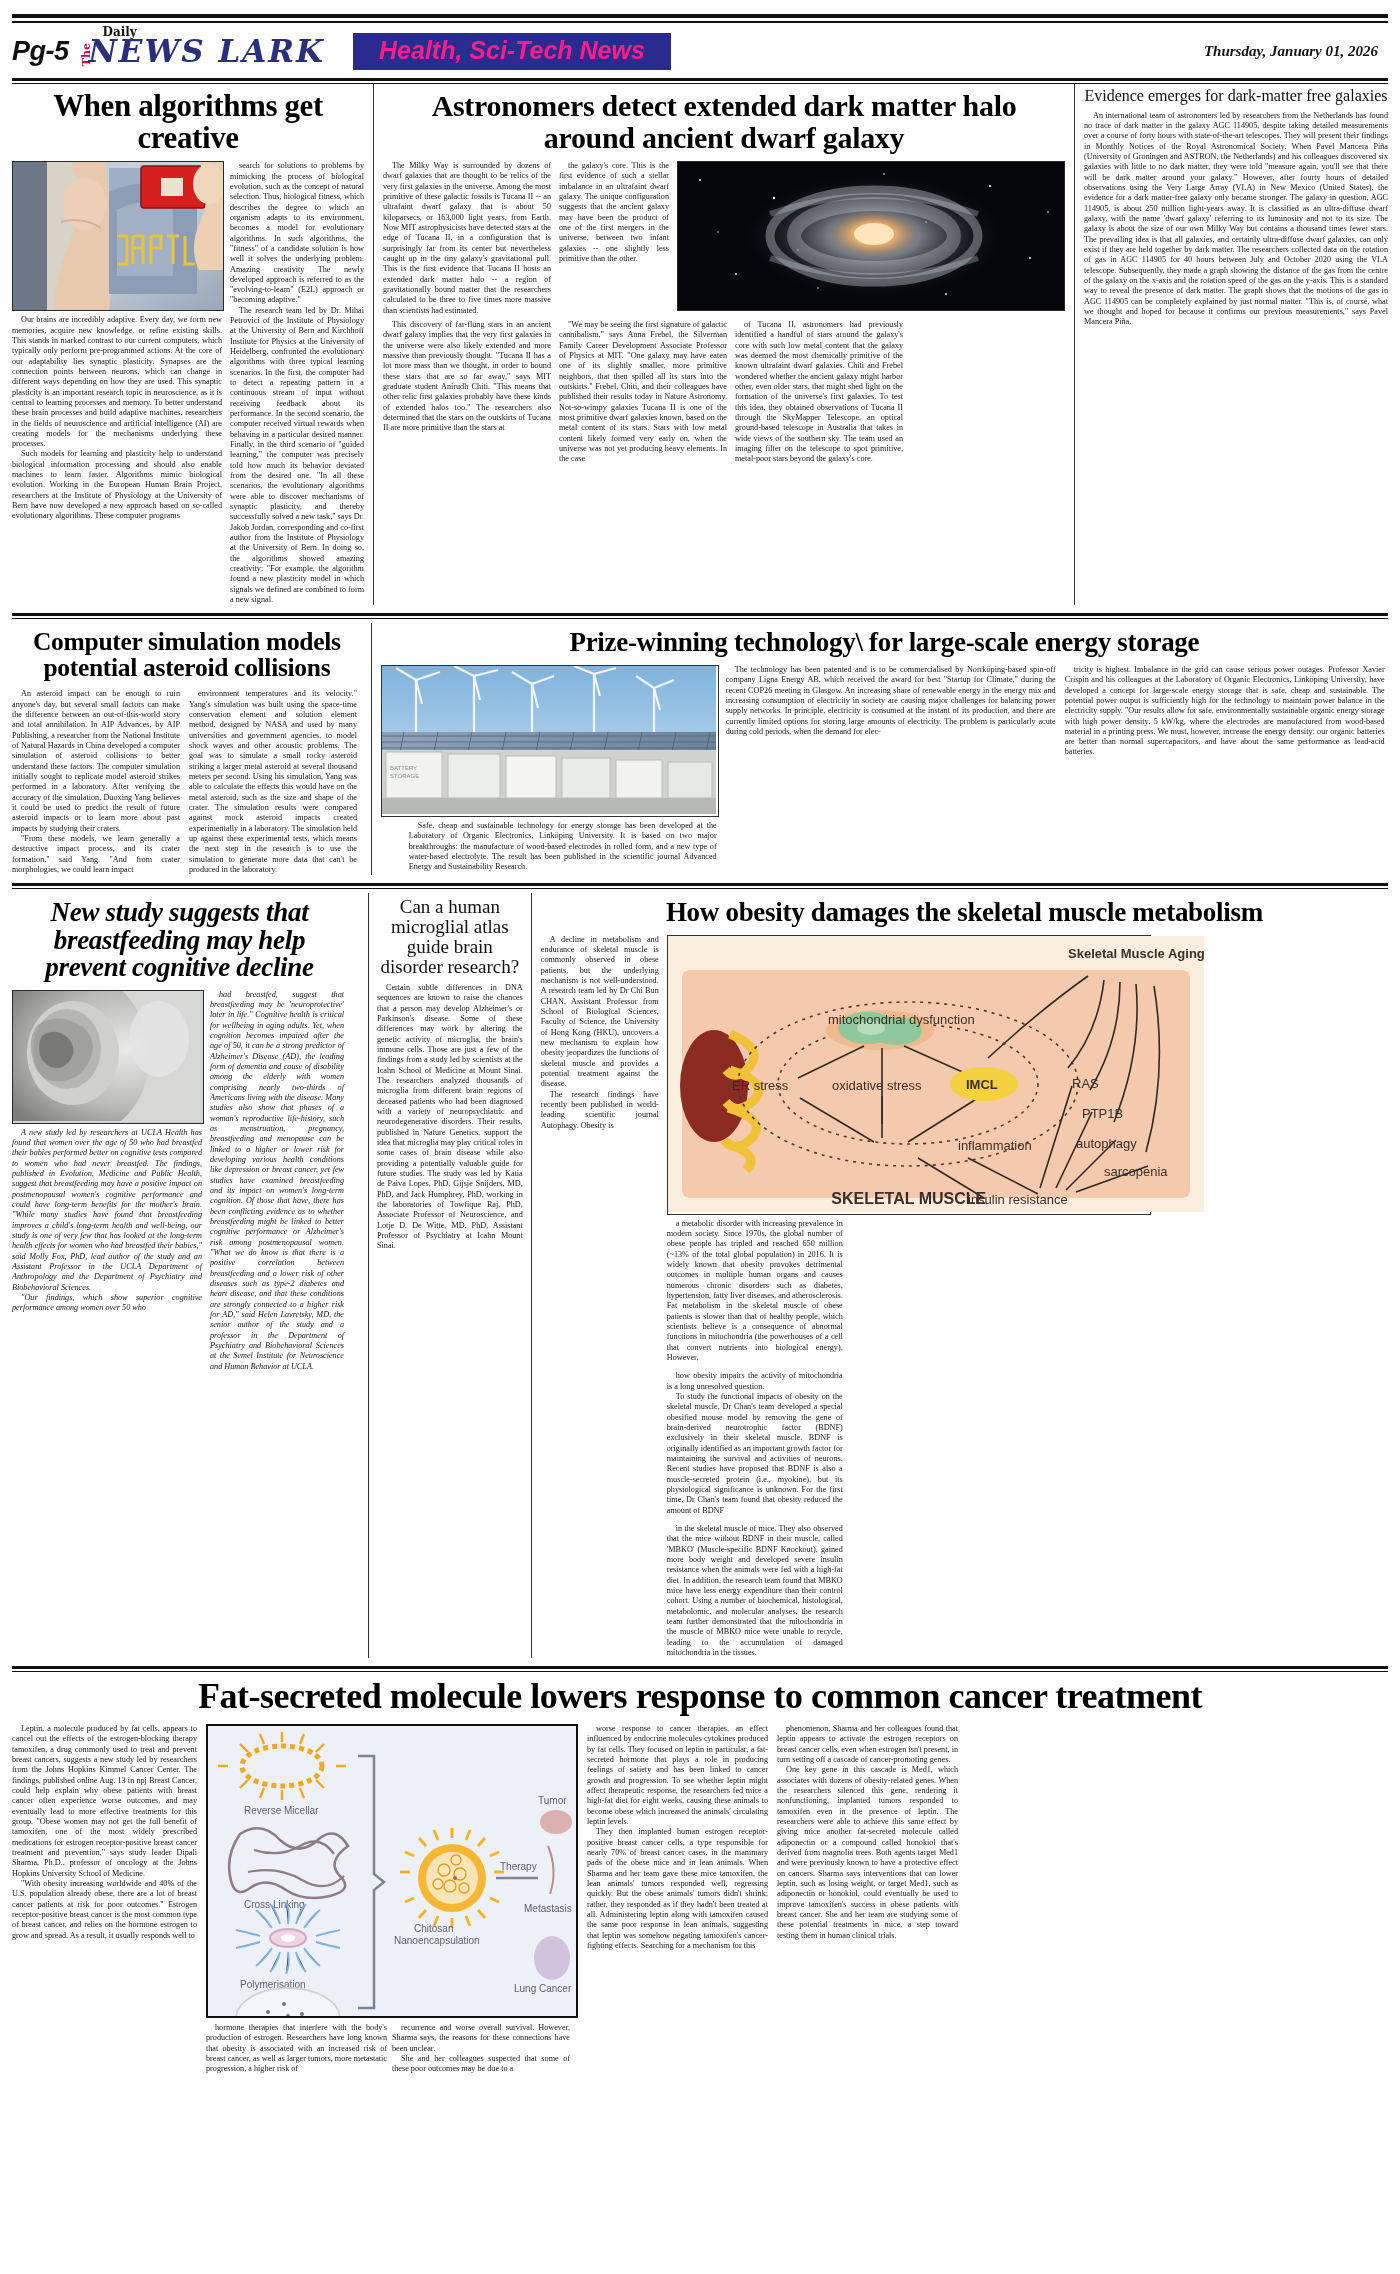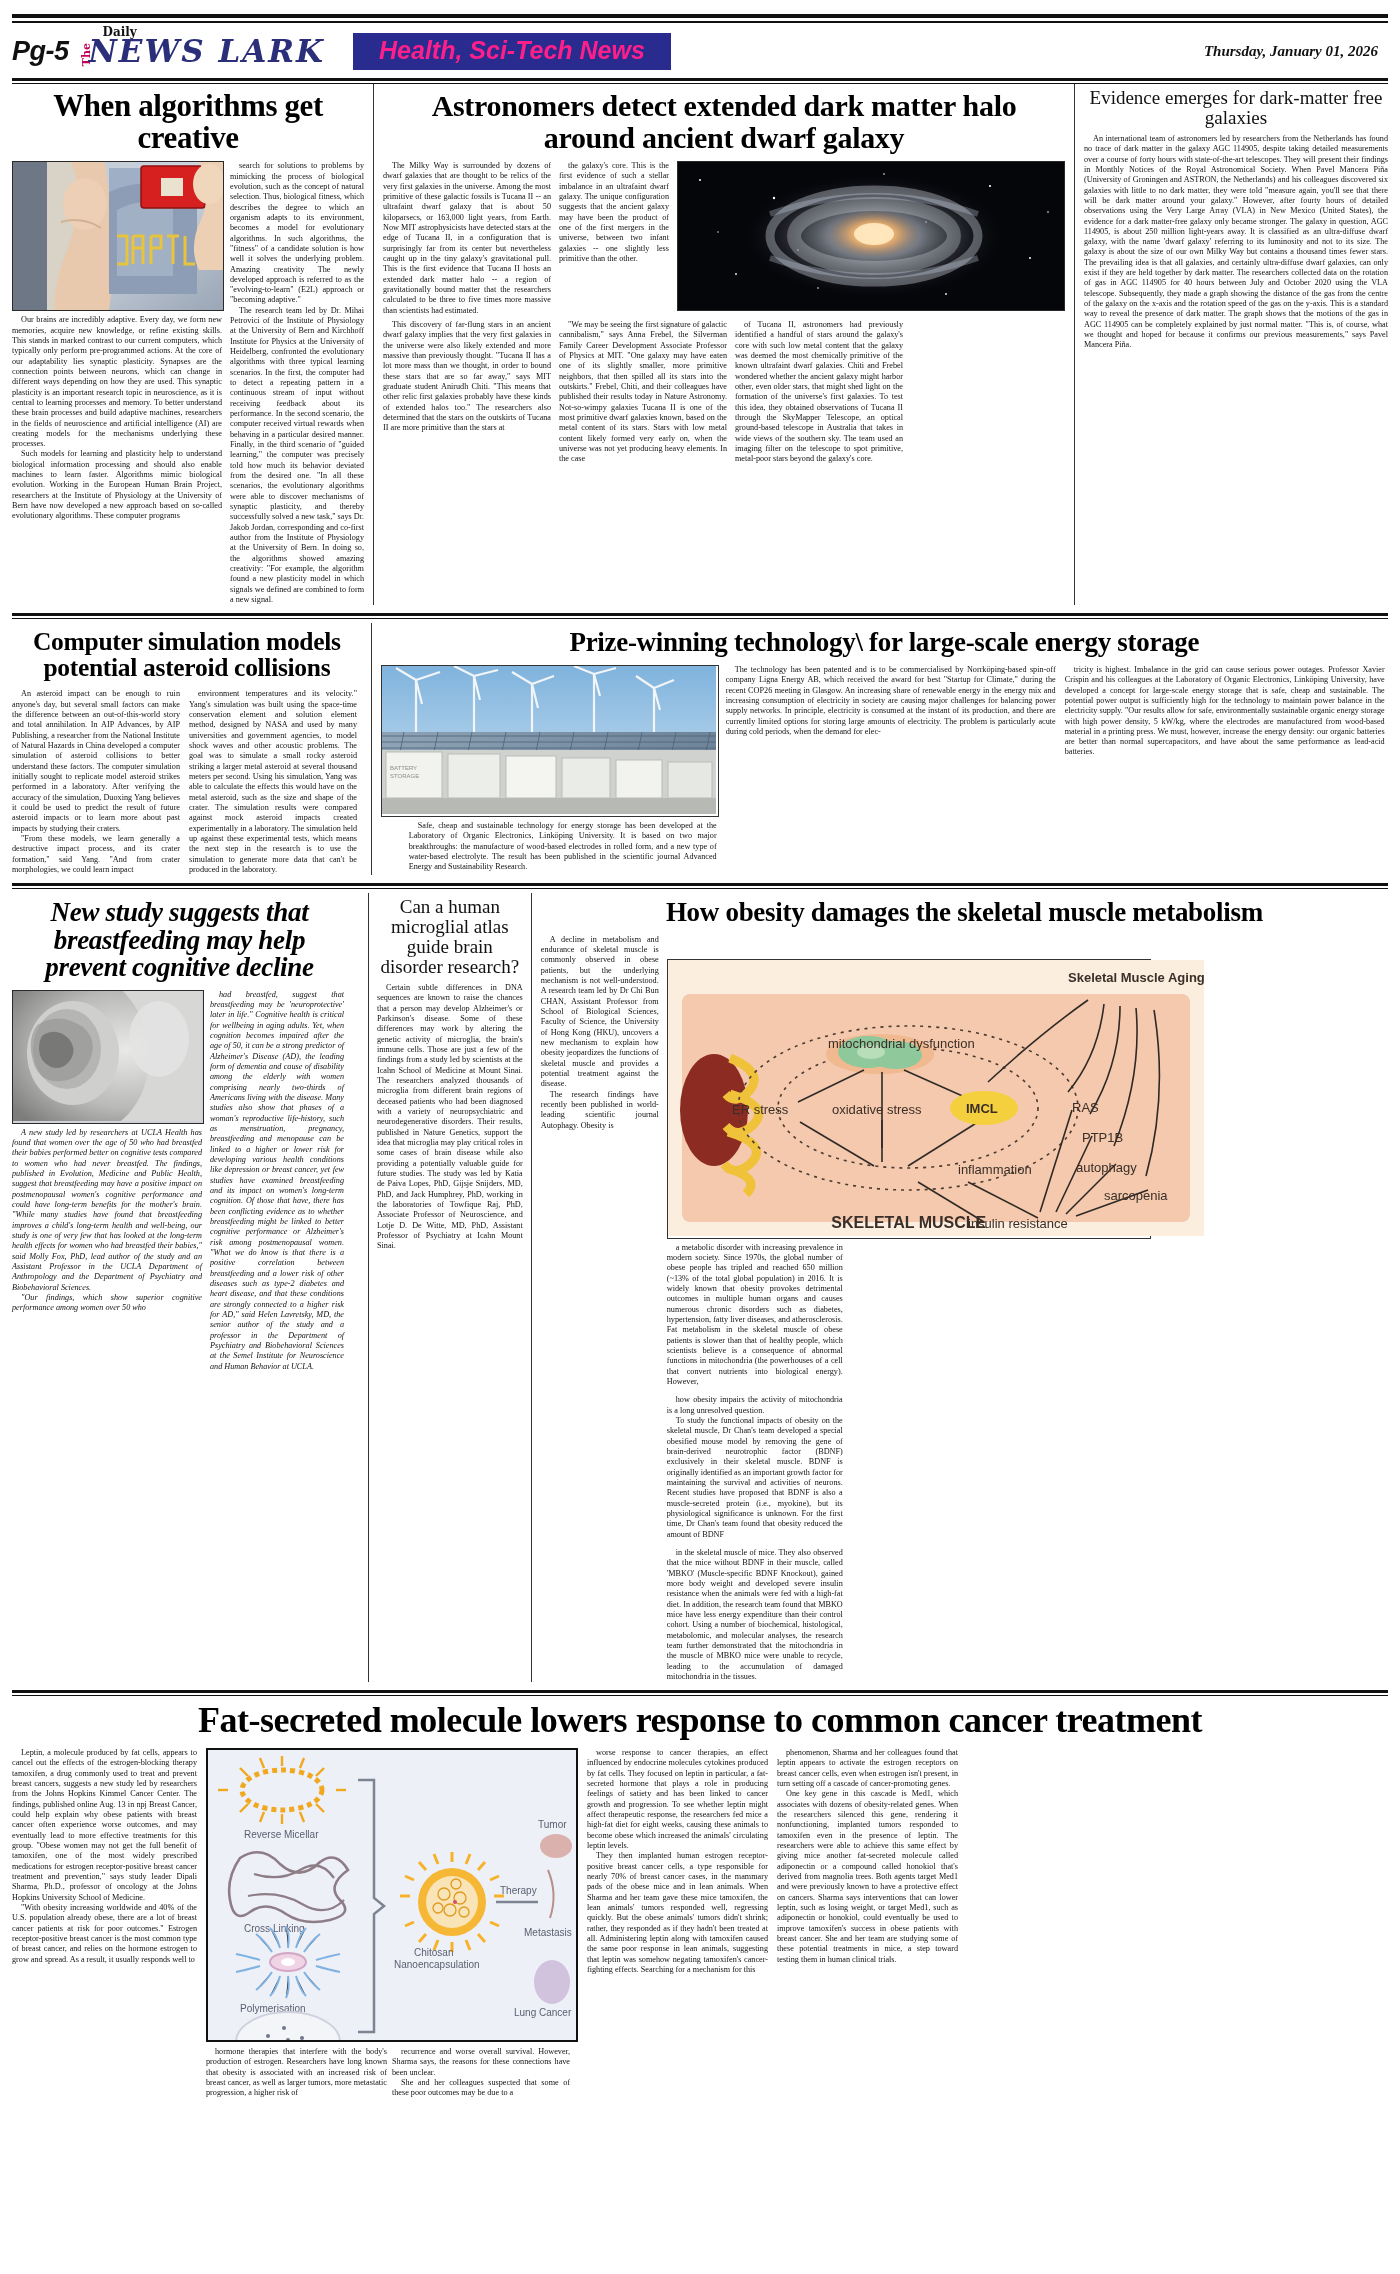--- a/index.html
+++ b/index.html
@@ -63,21 +63,21 @@
   .a1-photo{width:210px;height:148px;position:relative;overflow:hidden;}
 
   .hl-astro{font-size:30px;letter-spacing:-0.3px;line-height:1.05;}
   .a2-top{display:flex;gap:8px;}
   .a2-txtcol{width:168px;}
   .a2-txtcol2{width:110px;}
   .a2-photo{width:386px;height:148px;background:#000;position:relative;overflow:hidden;}
   .a2-bottom{display:flex;gap:8px;margin-top:4px;}
   .a2-bottom > div{width:168px;}
 
-  .hl-evid{font-size:19px;}
+  .hl-evid{font-size:16px;}
 
   
   .row2{display:flex;align-items:stretch;margin-top:2px;}
   .r2-a{width:352px;padding-right:9px;}
   .r2-b{width:1014px;padding-left:9px;}
   .hl-comp{font-size:25.5px;letter-spacing:-0.3px;}
   .hl-prize{font-size:27px;letter-spacing:-0.3px;}
   .c2-cols{display:flex;gap:9px;}
   .c2-cols > div{width:168px;}
   .p2-top{display:flex;gap:9px;}
@@ -385,21 +385,21 @@
       </div>
     </div>
 
     <div class="r3-c vrule">
       <div class="hl hl-obes">How obesity damages the skeletal muscle metabolism</div>
       <div style="display:flex;gap:8px;">
         <div class="body-col" style="width:118px;">
           <p class="first">A decline in metabolism and endurance of skeletal muscle is commonly observed in obese patients, but the underlying mechanism is not well-understood. A research team led by Dr Chi Bun CHAN, Assistant Professor from School of Biological Sciences, Faculty of Science, the University of Hong Kong (HKU), uncovers a new mechanism to explain how obesity jeopardizes the functions of skeletal muscle and provides a potential treatment against the disease.</p>
           <p>The research findings have recently been published in world-leading scientific journal Autophagy. Obesity is</p>
         </div>
-        <div style="width:484px;margin-top:24px;">
+        <div style="width:484px;">
           <div style="border:1px solid #333;">
             <svg width="536" height="276" viewBox="0 0 536 276" preserveAspectRatio="none" aria-hidden="true">
               <rect width="536" height="276" fill="#fbeede"></rect>
               <rect x="14" y="34" width="508" height="228" rx="8" fill="#f5c9ae"></rect>
               <text x="400" y="22" font-family="Liberation Sans, sans-serif" font-size="13" font-weight="bold" fill="#3a2f28">Skeletal Muscle Aging</text>
 
               <g>
                 <ellipse cx="46" cy="150" rx="34" ry="56" fill="#8c2b22"></ellipse>
                 <g stroke="#f0c23a" stroke-width="9" fill="none">
                   <path d="M62 98 q34 14 20 32 q-14 16 -24 4"></path>

